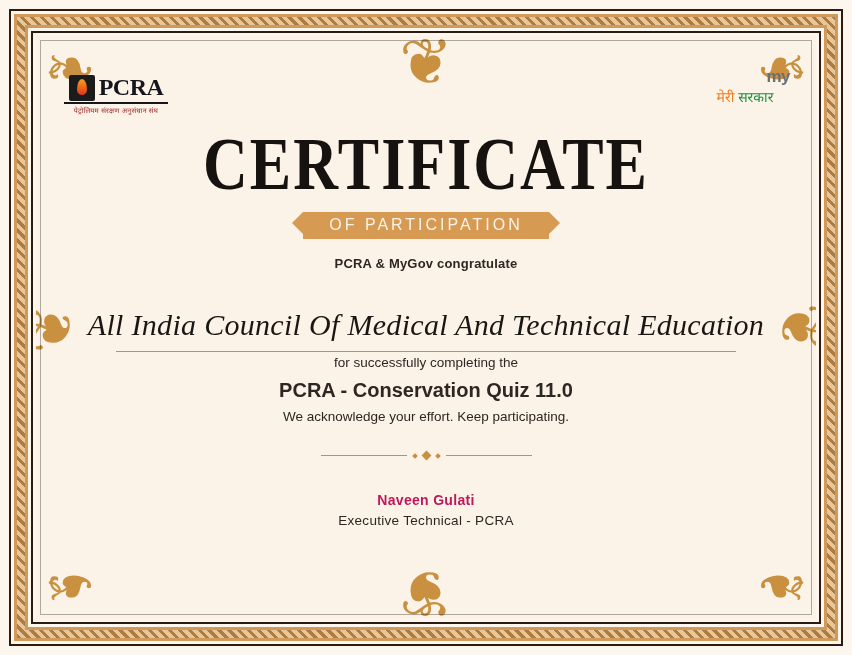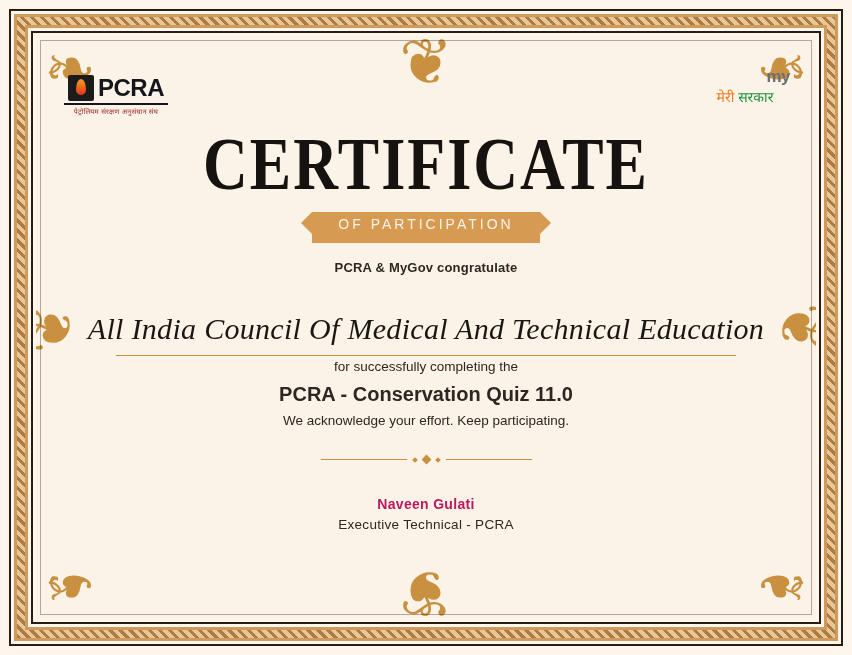--- a/index.html
+++ b/index.html
@@ -124,21 +124,21 @@
     position: absolute;
     left: 50%;
     top: 4px;
     transform: translateX(-50%);
     width: 10px;
     height: 16px;
     background: linear-gradient(#f4a11d, #e4321b);
     border-radius: 50% 50% 45% 45% / 65% 65% 35% 35%;
   }
   .pcra-word {
-    font-family: Liberation Sans, sans-serif;
+    font-family: Liberation Serif, serif;
     font-weight: bold;
     font-size: 24px;
     letter-spacing: -0.5px;
     color: #14161c;
   }
   .pcra-sub {
     margin-top: 2px;
     font-size: 7px;
     color: #9a1f1f;
     letter-spacing: 0.2px;
@@ -204,23 +204,23 @@
   }
   .ribbon-wrap {
     margin-top: 22px;
     display: flex;
     justify-content: center;
   }
   .ribbon {
     position: relative;
     background: #d79a53;
     color: #fbf3e7;
-    font-size: 14px;
+    font-size: 16px;
     letter-spacing: 3px;
-    padding: 4px 26px 11px;
+    padding: 4px 26px 5px;
     font-weight: normal;
   }
   .ribbon::before,
   .ribbon::after {
     content: "";
     position: absolute;
     top: 0;
     width: 0; height: 0;
     border-top: 11px solid transparent;
     border-bottom: 11px solid transparent;

